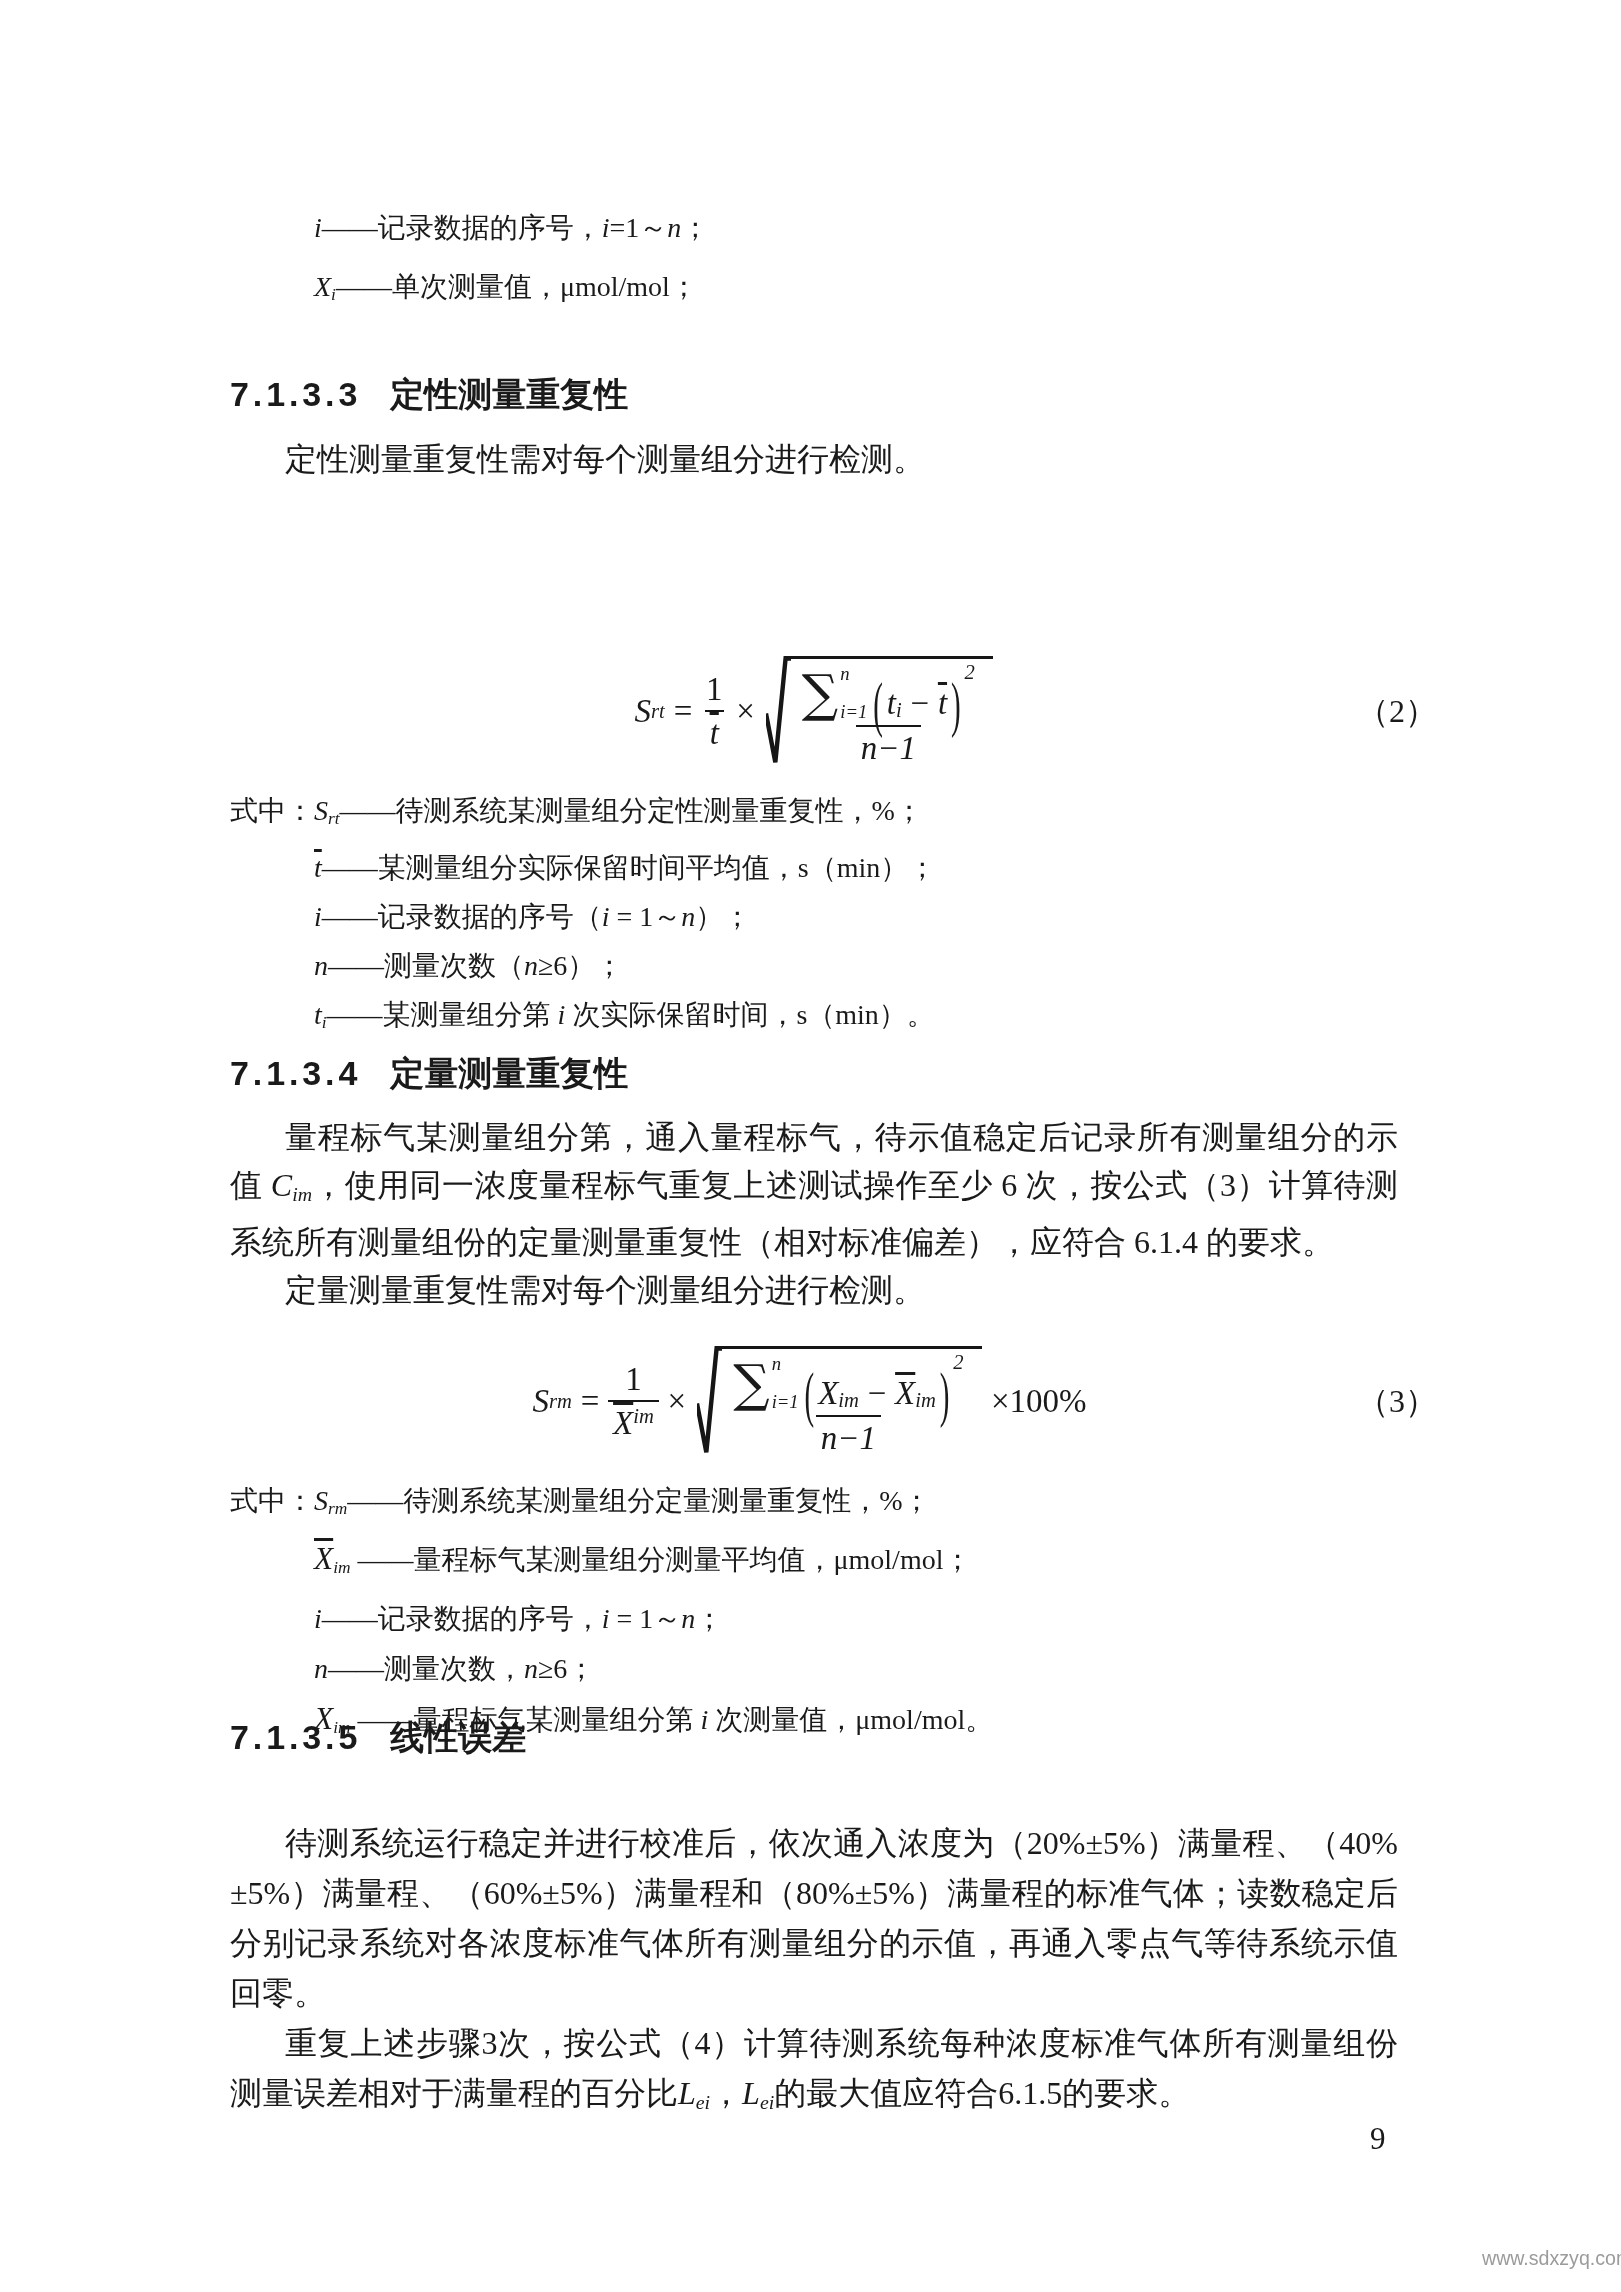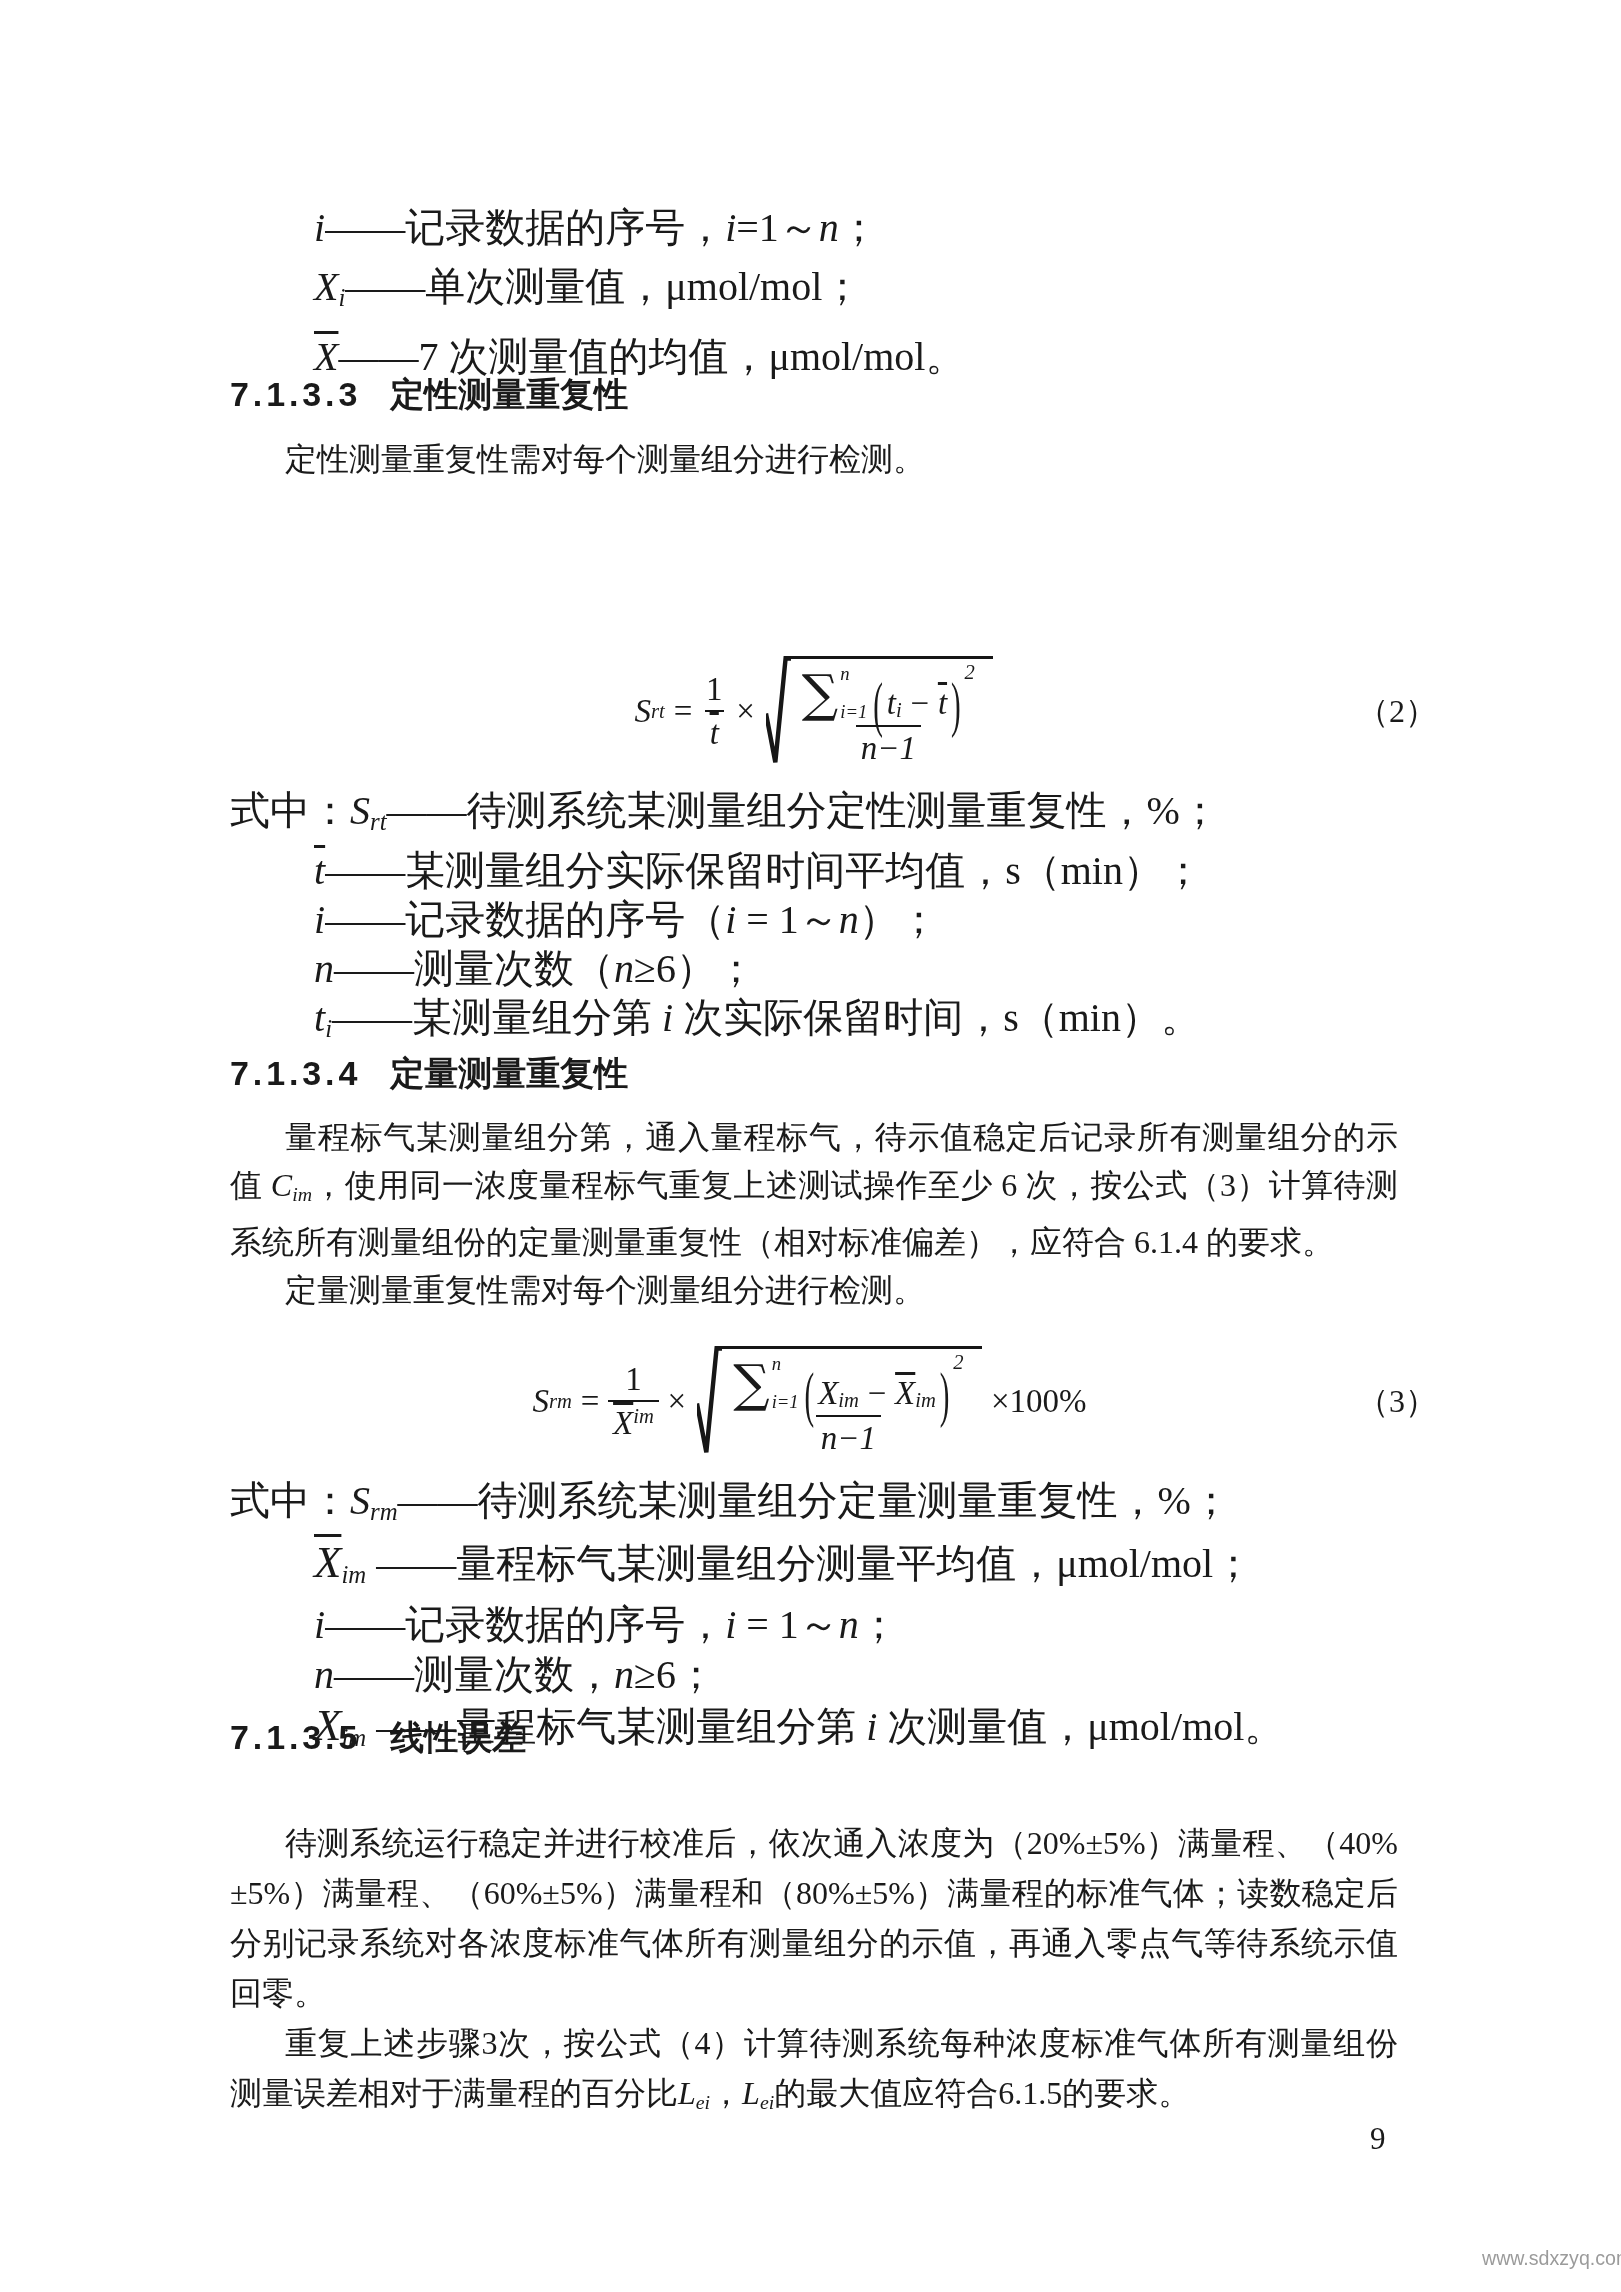--- a/index.html
+++ b/index.html
@@ -10,21 +10,21 @@
     margin:0 auto;
     font-family:"Liberation Serif","DejaVu Serif",serif;
     color:#1a1a1a;
     overflow:hidden;
   }
   .block{position:absolute;left:230px;width:1168px;}
   .para{margin:0;text-align:justify;text-indent:55px;font-size:32px;}
   .lh49 .para{line-height:48px;}
   .lh51 .para{line-height:50px;}
 
-  .deflist{position:absolute;left:230px;width:1168px;font-size:40px;}
+  .deflist{position:absolute;left:230px;width:1168px;font-size:28px;}
   .def-item{white-space:nowrap;}
   .hang{padding-left:84px;}
 
   .heading{
     position:absolute;left:230px;width:1168px;
     font-family:"Liberation Sans","DejaVu Sans",sans-serif;
     font-weight:bold;font-size:34px;line-height:37px;
     white-space:nowrap;
   }
   .hnum{letter-spacing:3.9px;margin-right:29px;}
@@ -69,21 +69,20 @@
   }
 </style>
 </head>
 <body>
 
 <div id="page" style="color: rgb(26, 26, 26);">
 
   <div class="deflist" style="top:198px;line-height:59px;">
     <div class="def-item hang"><span class="sg-i">i</span><span class="sg-n">——</span><span class="sg-n">记录数据的序号，</span><span class="sg-i">i</span><span class="sg-n">=1～</span><span class="sg-i">n</span><span class="sg-n">；</span></div>
     <div class="def-item hang"><span class="sg-i">X</span><span class="sg-sub">i</span><span class="sg-n">——</span><span class="sg-n">单次测量值，μmol/mol；</span></div>
-    <div class="def-item hang"><span class="sg-ov">X</span><span class="sg-n">——</span><span class="sg-n">7 次测量值的均值，μmol/mol。</span></div>
   </div>
 
   <div class="heading" style="top:376px;">
     <span class="hnum">7.1.3.3</span><span>定性测量重复性</span>
   </div>
 
   <div class="block lh49" style="top:435px;">
     <p class="para"><span class="sg-n">定性测量重复性需对每个测量组分进行检测。</span></p>
   </div>
 

